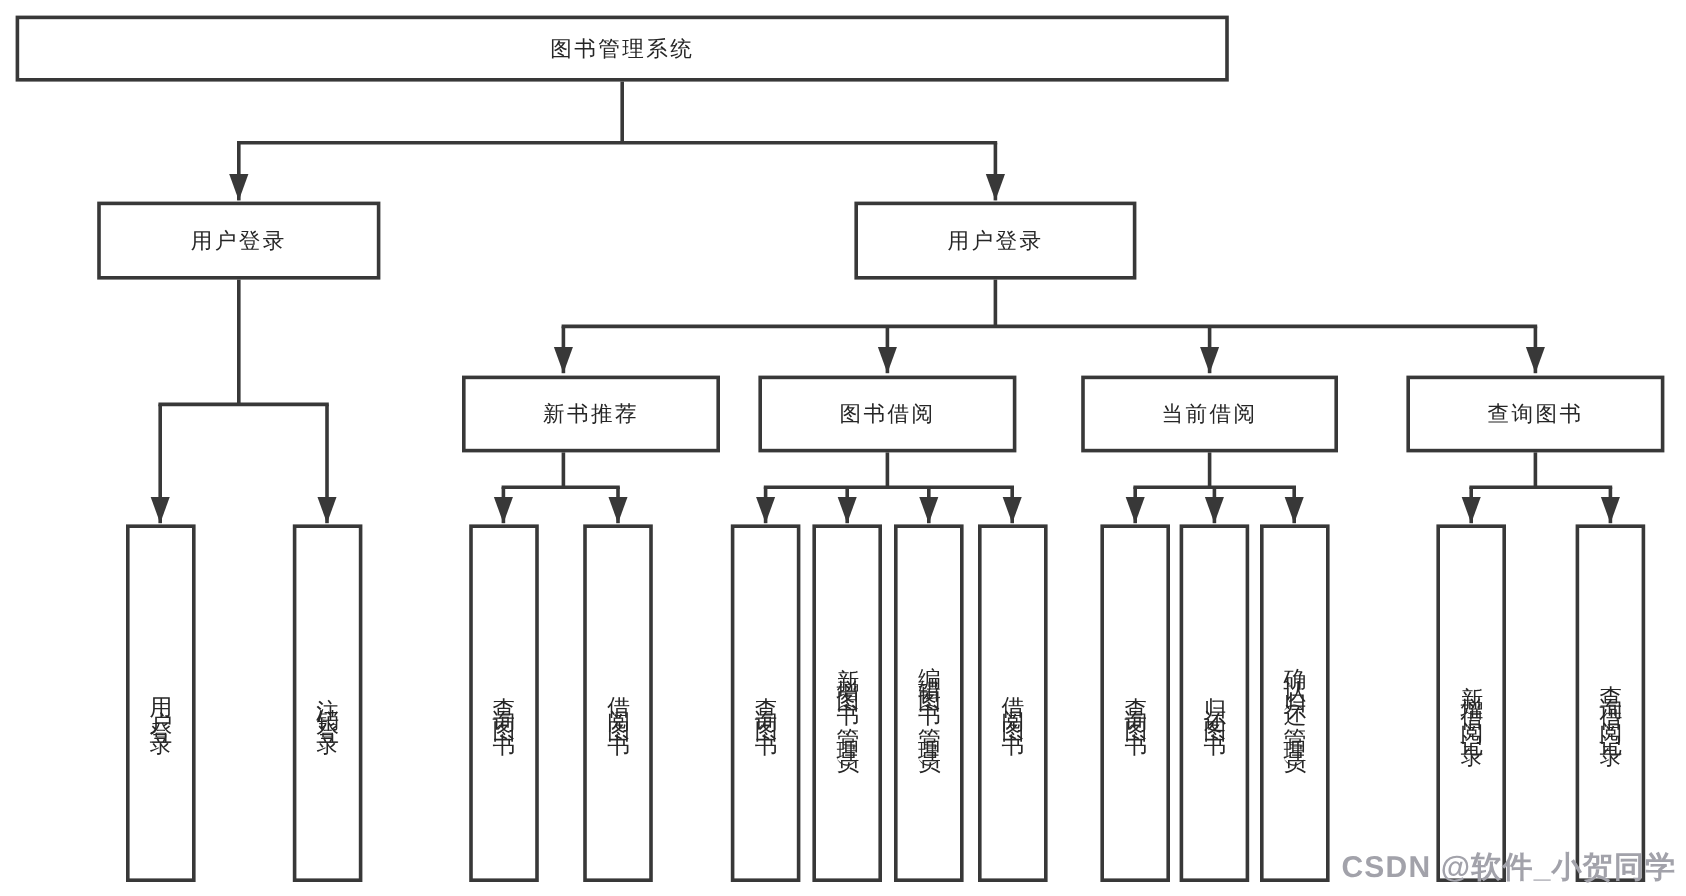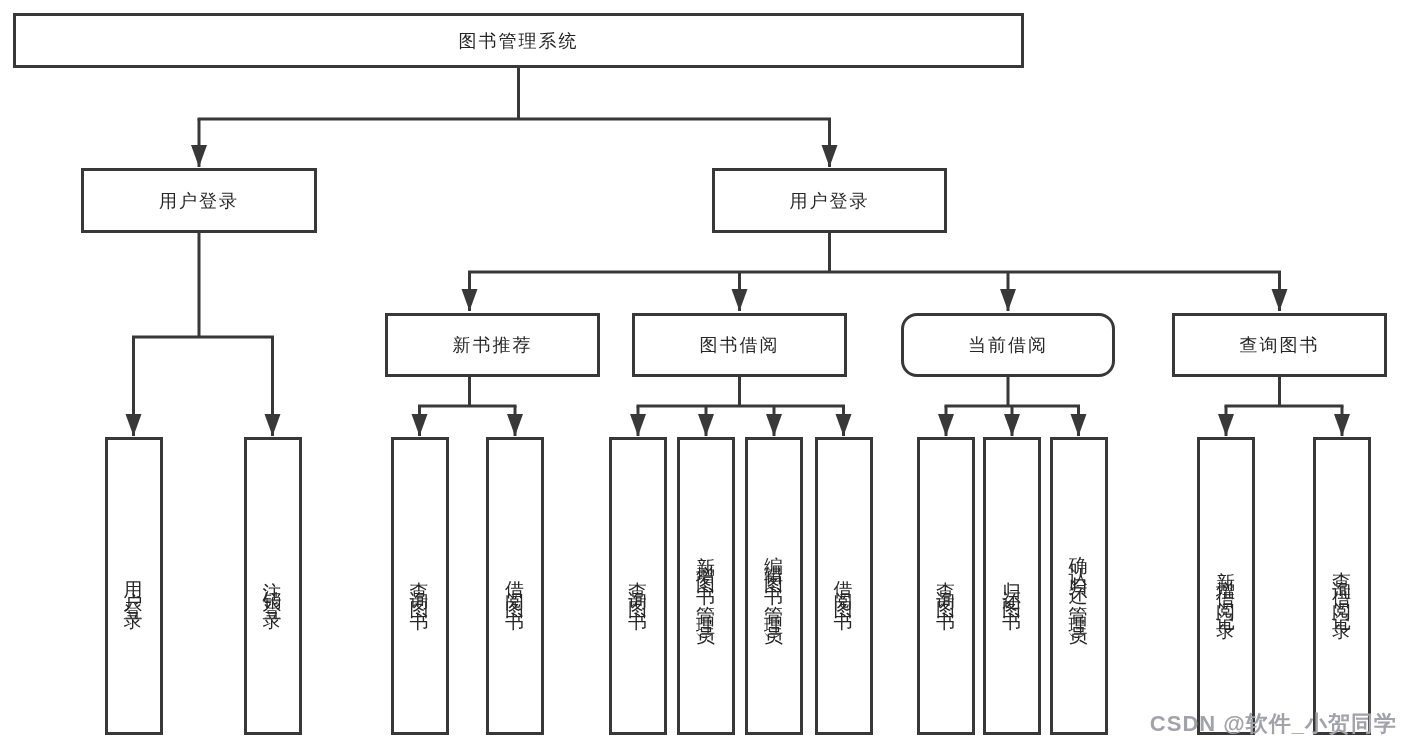--- a/index.html
+++ b/index.html
@@ -17,21 +17,21 @@
     position:absolute;box-sizing:border-box;border:3px solid #383838;background:#ffffff;
     top:437px;height:298px;width:58px;
     display:flex;align-items:center;justify-content:center;
   }
   .vtext{
     writing-mode:vertical-rl;text-orientation:mixed;
     font-size:19px;letter-spacing:10px;line-height:1;white-space:nowrap;
   }
   .watermark{
     position:absolute;right:8px;bottom:8px;
-    font-size:22px;font-weight:bold;color:#a2a2aa;letter-spacing:1px;white-space:nowrap;
+    font-size:25px;font-weight:bold;color:#a2a2aa;letter-spacing:1px;white-space:nowrap;
   }
 </style>
 </head>
 <body>
 
 <div class="canvas">
 
   <svg width="1405" height="747">
     <defs>
       <marker id="arrow" markerUnits="userSpaceOnUse" markerWidth="24" markerHeight="18" refX="22" refY="9" orient="auto">
@@ -75,21 +75,21 @@
     </g>
   </svg>
 
   <div class="hbox" style="left:13px;top:13px;width:1011px;height:55px;">图书管理系统</div>
 
   <div class="hbox" style="left:81px;top:168px;width:236px;height:65px;">用户登录</div>
   <div class="hbox" style="left:712px;top:168px;width:235px;height:65px;">用户登录</div>
 
   <div class="hbox" style="left:362px;top:313px;width:215px;height:64px;margin-left:23px;">新书推荐</div>
   <div class="hbox" style="left:632px;top:313px;width:215px;height:64px;">图书借阅</div>
-  <div class="hbox" style="left:901px;top:313px;width:214px;height:64px;border-radius:16px;">当前借阅</div>
+  <div class="hbox" style="left:901px;top:313px;width:214px;height:64px;">当前借阅</div>
   <div class="hbox" style="left:1172px;top:313px;width:215px;height:64px;">查询图书</div>
 
   <div class="vbox" style="left:104.5px;">
     <span class="vtext">用户登录</span>
   </div>
   <div class="vbox" style="left:243.5px;">
     <span class="vtext">注销登录</span>
   </div>
 
   <div class="vbox" style="left:390.5px;">

